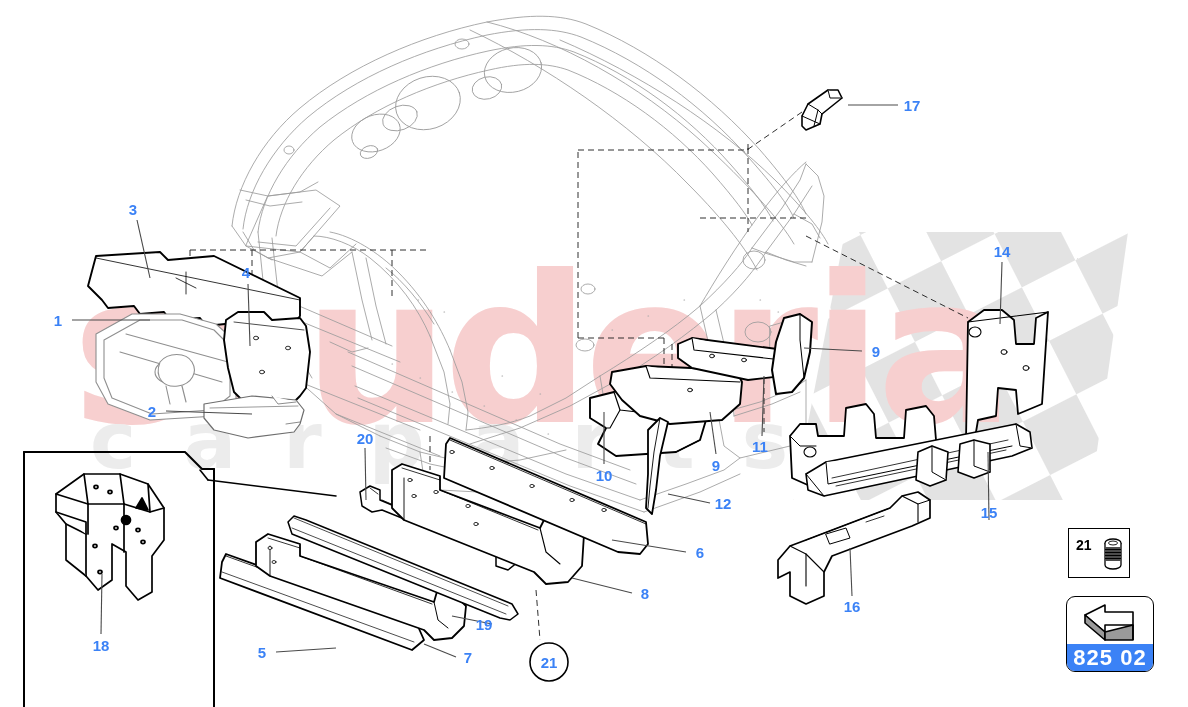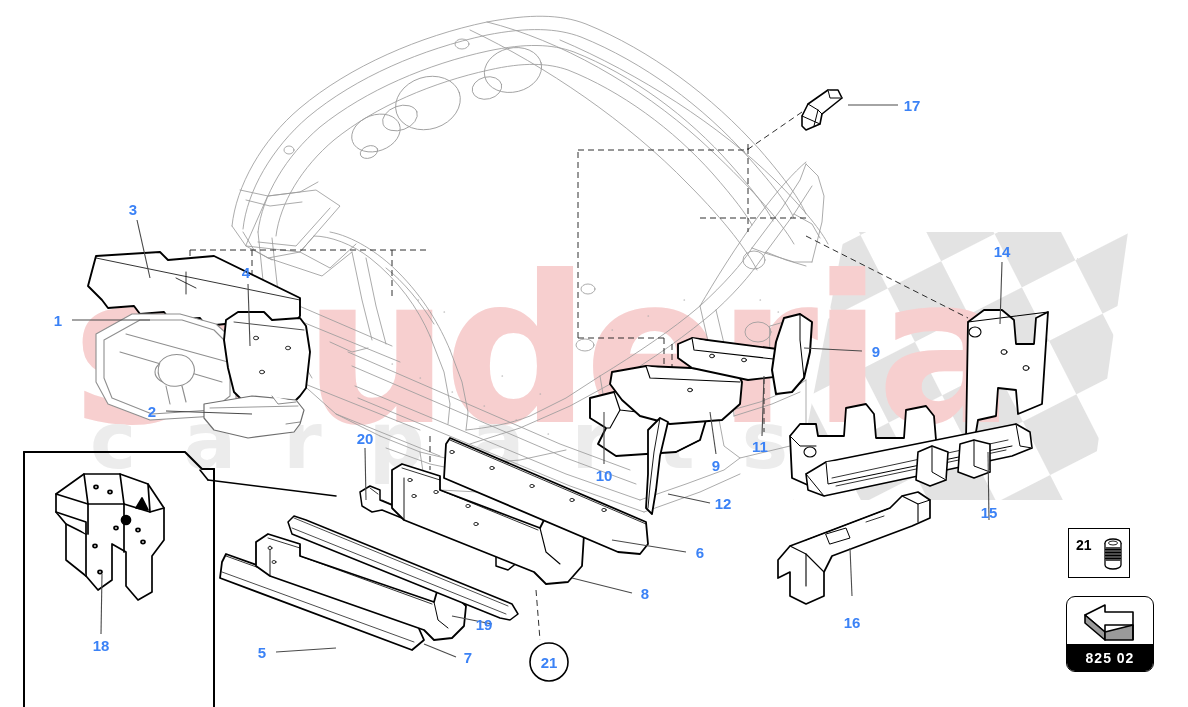--- a/index.html
+++ b/index.html
@@ -33,22 +33,22 @@
   }
   .num.c{transform:translate(-50%,-50%);}
   .plate{
     position:absolute;
     border-radius:9px;
     background:#fff;
     overflow:hidden;
     border:1px solid #000;
   }
   .plate-num{
-    position:absolute;left:0;right:0;bottom:0;height:27px;background:#000000;
-    color:#fff;font-family:"Liberation Sans",sans-serif;font-weight:bold;font-size:14px;
+    position:absolute;left:0;right:0;bottom:0;height:27px;background:#3b82f6;
+    color:#fff;font-family:"Liberation Sans",sans-serif;font-weight:bold;font-size:22px;
     display:flex;align-items:center;justify-content:center;letter-spacing:1px;
   }
   .clipbox{
     position:absolute;border:1.6px solid #000;background:#fff;
   }
   .clipbox .lbl{
     position:absolute;left:7px;top:8px;font-family:"Liberation Sans",sans-serif;
     font-weight:bold;font-size:14px;color:#000;
   }
 </style>
@@ -475,21 +475,21 @@
   <div class="num c" style="left:700px;top:552px;">6</div>
   <div class="num c" style="left:468px;top:657px;">7</div>
   <div class="num c" style="left:645px;top:593px;">8</div>
   <div class="num c" style="left:716px;top:465px;">9</div>
   <div class="num c" style="left:604px;top:475px;text-align:right;">10</div>
   <div class="num c" style="left:760px;top:446px;">11</div>
   <div class="num c" style="left:723px;top:503px;">12</div>
   <div class="num c" style="left:876px;top:351px;">9</div>
   <div class="num c" style="left:1002px;top:251px;">14</div>
   <div class="num c" style="left:989px;top:512px;">15</div>
-  <div class="num c" style="left:852px;top:606px;margin-top:16px;">16</div>
+  <div class="num c" style="left:852px;top:606px;">16</div>
   <div class="num c" style="left:912px;top:105px;">17</div>
   <div class="num c" style="left:101px;top:645px;">18</div>
   <div class="num c" style="left:484px;top:624px;">19</div>
   <div class="num c" style="left:365px;top:438px;">20</div>
   <div class="num c" style="left:549px;top:662px;">21</div>
 
   <div class="clipbox" style="left:1068px;top:528px;width:60px;height:48px;">
     <span class="lbl">21</span>
     <svg style="position:absolute;left:30px;top:6px;" width="28" height="38" viewBox="0 0 28 38">
       <ellipse cx="14" cy="8" rx="8" ry="4" fill="#fff" stroke="#000" stroke-width="1.3"></ellipse>

